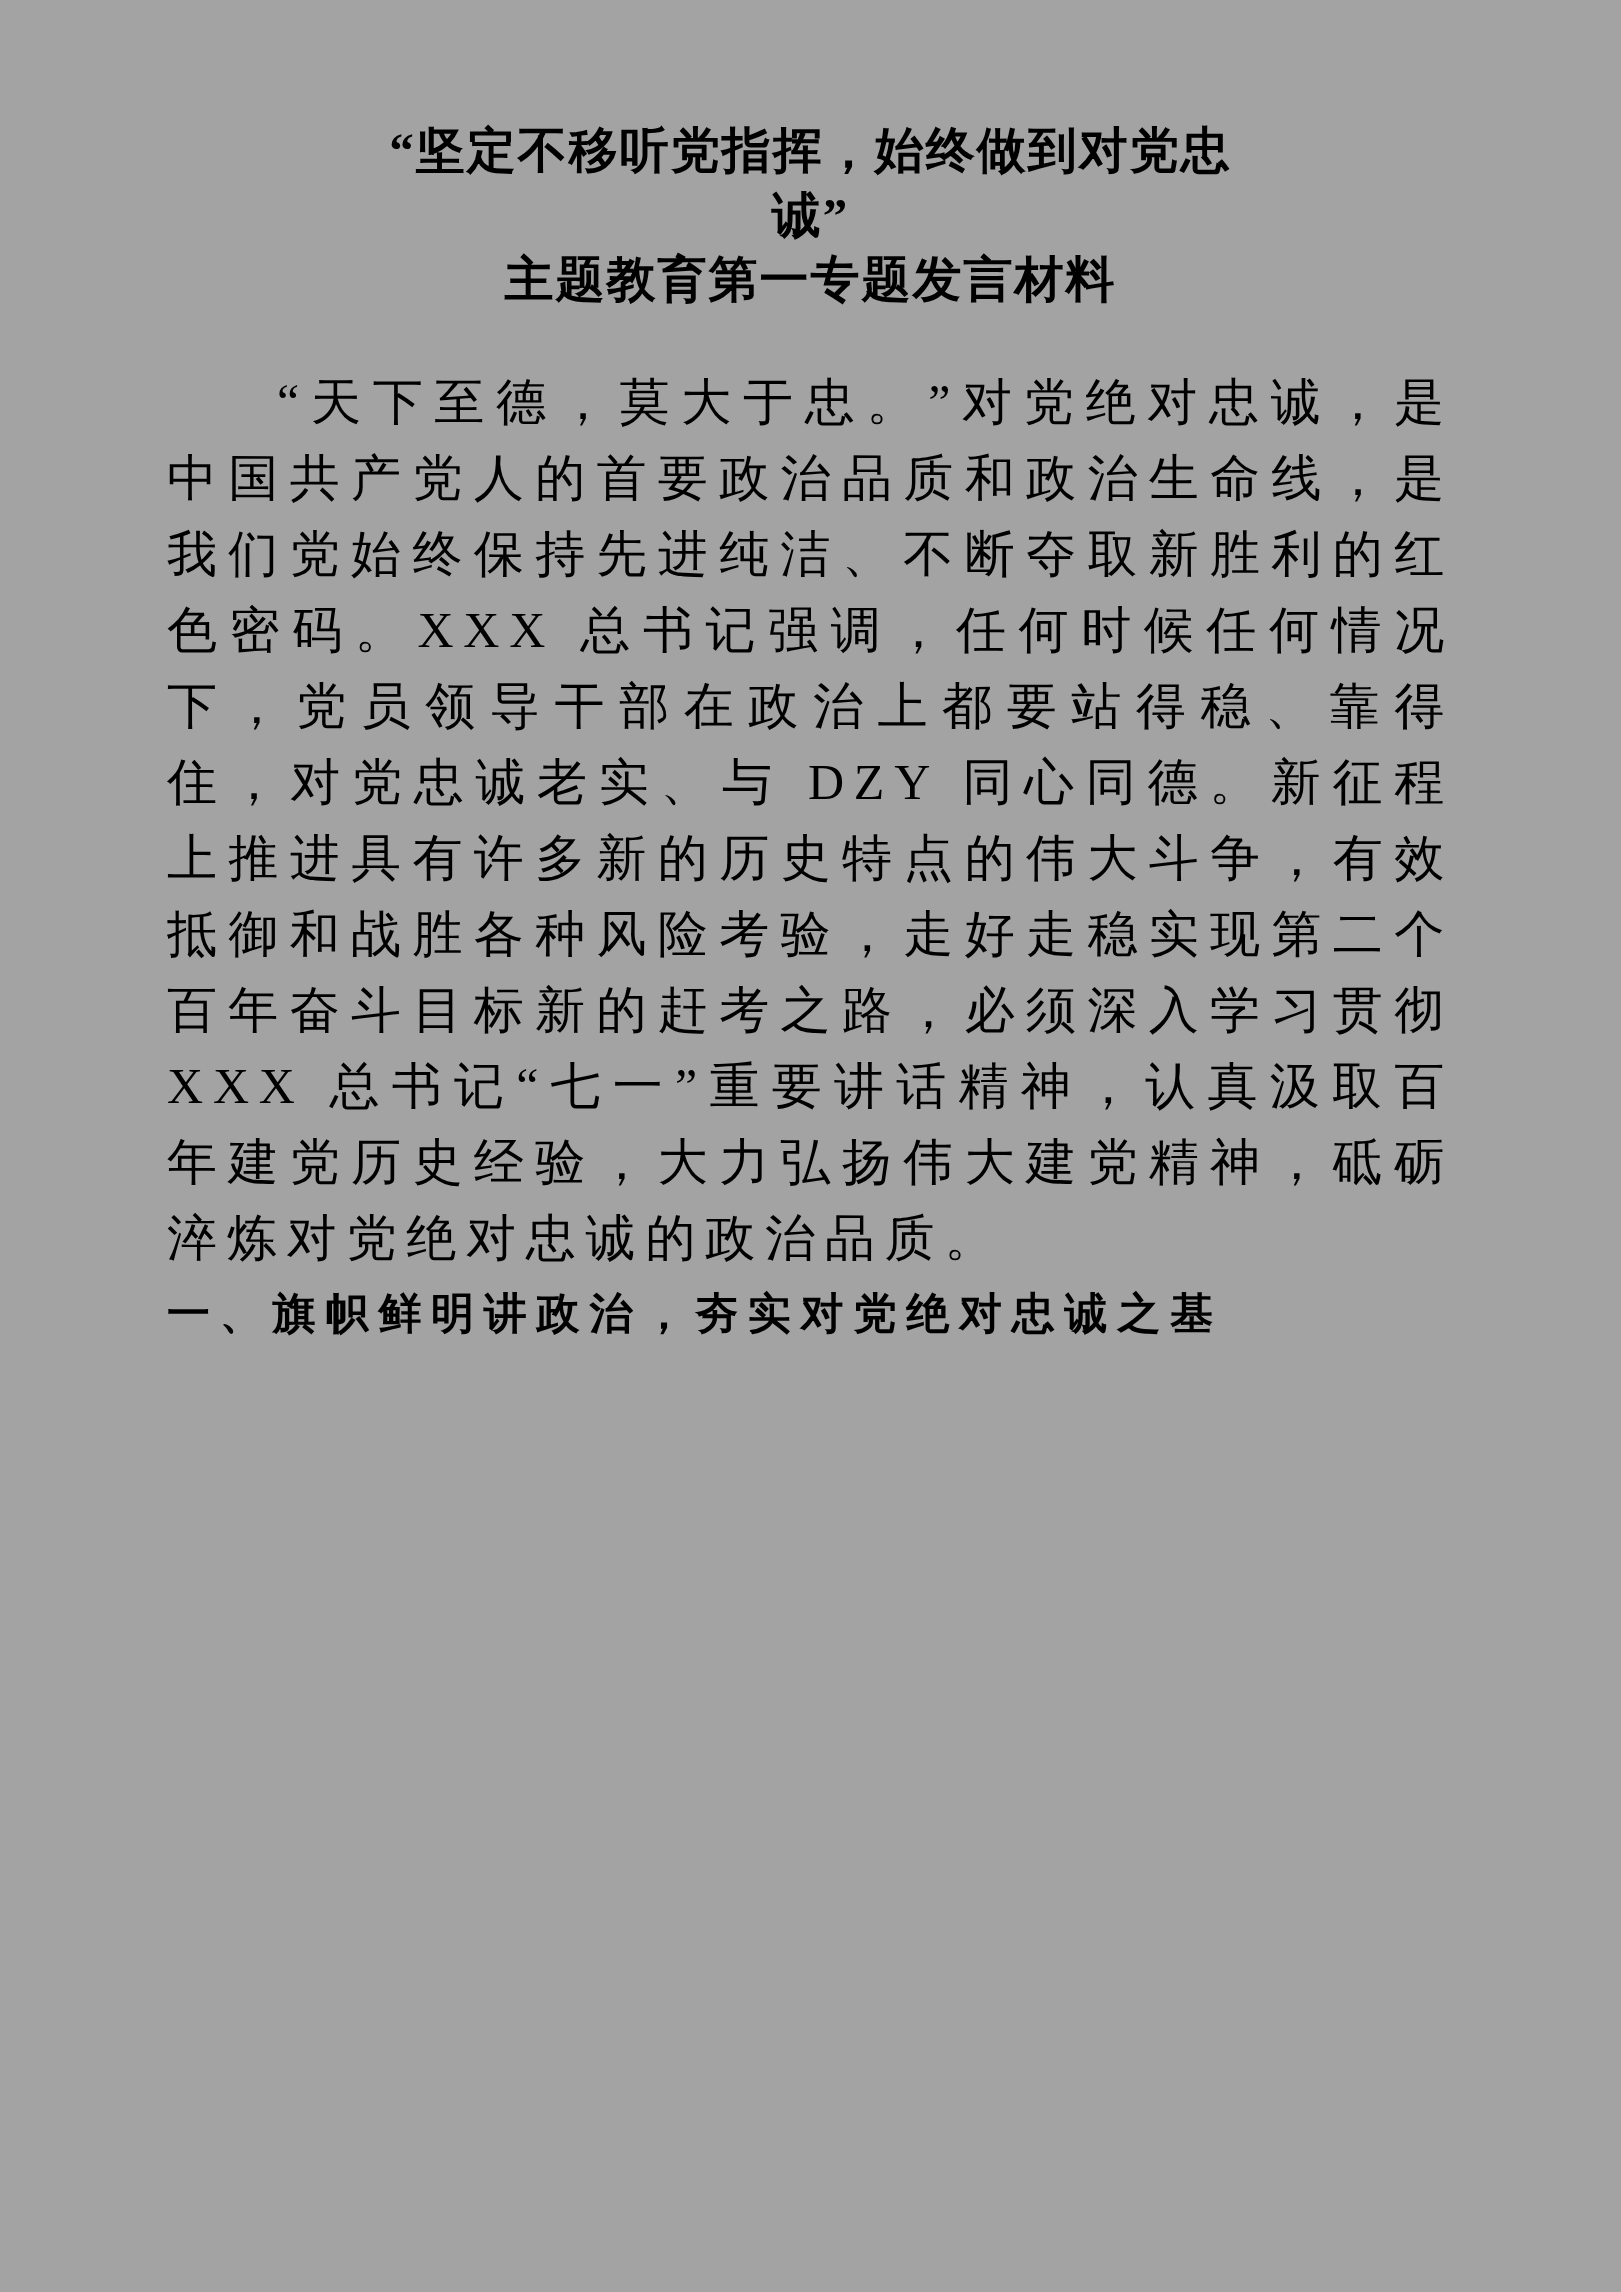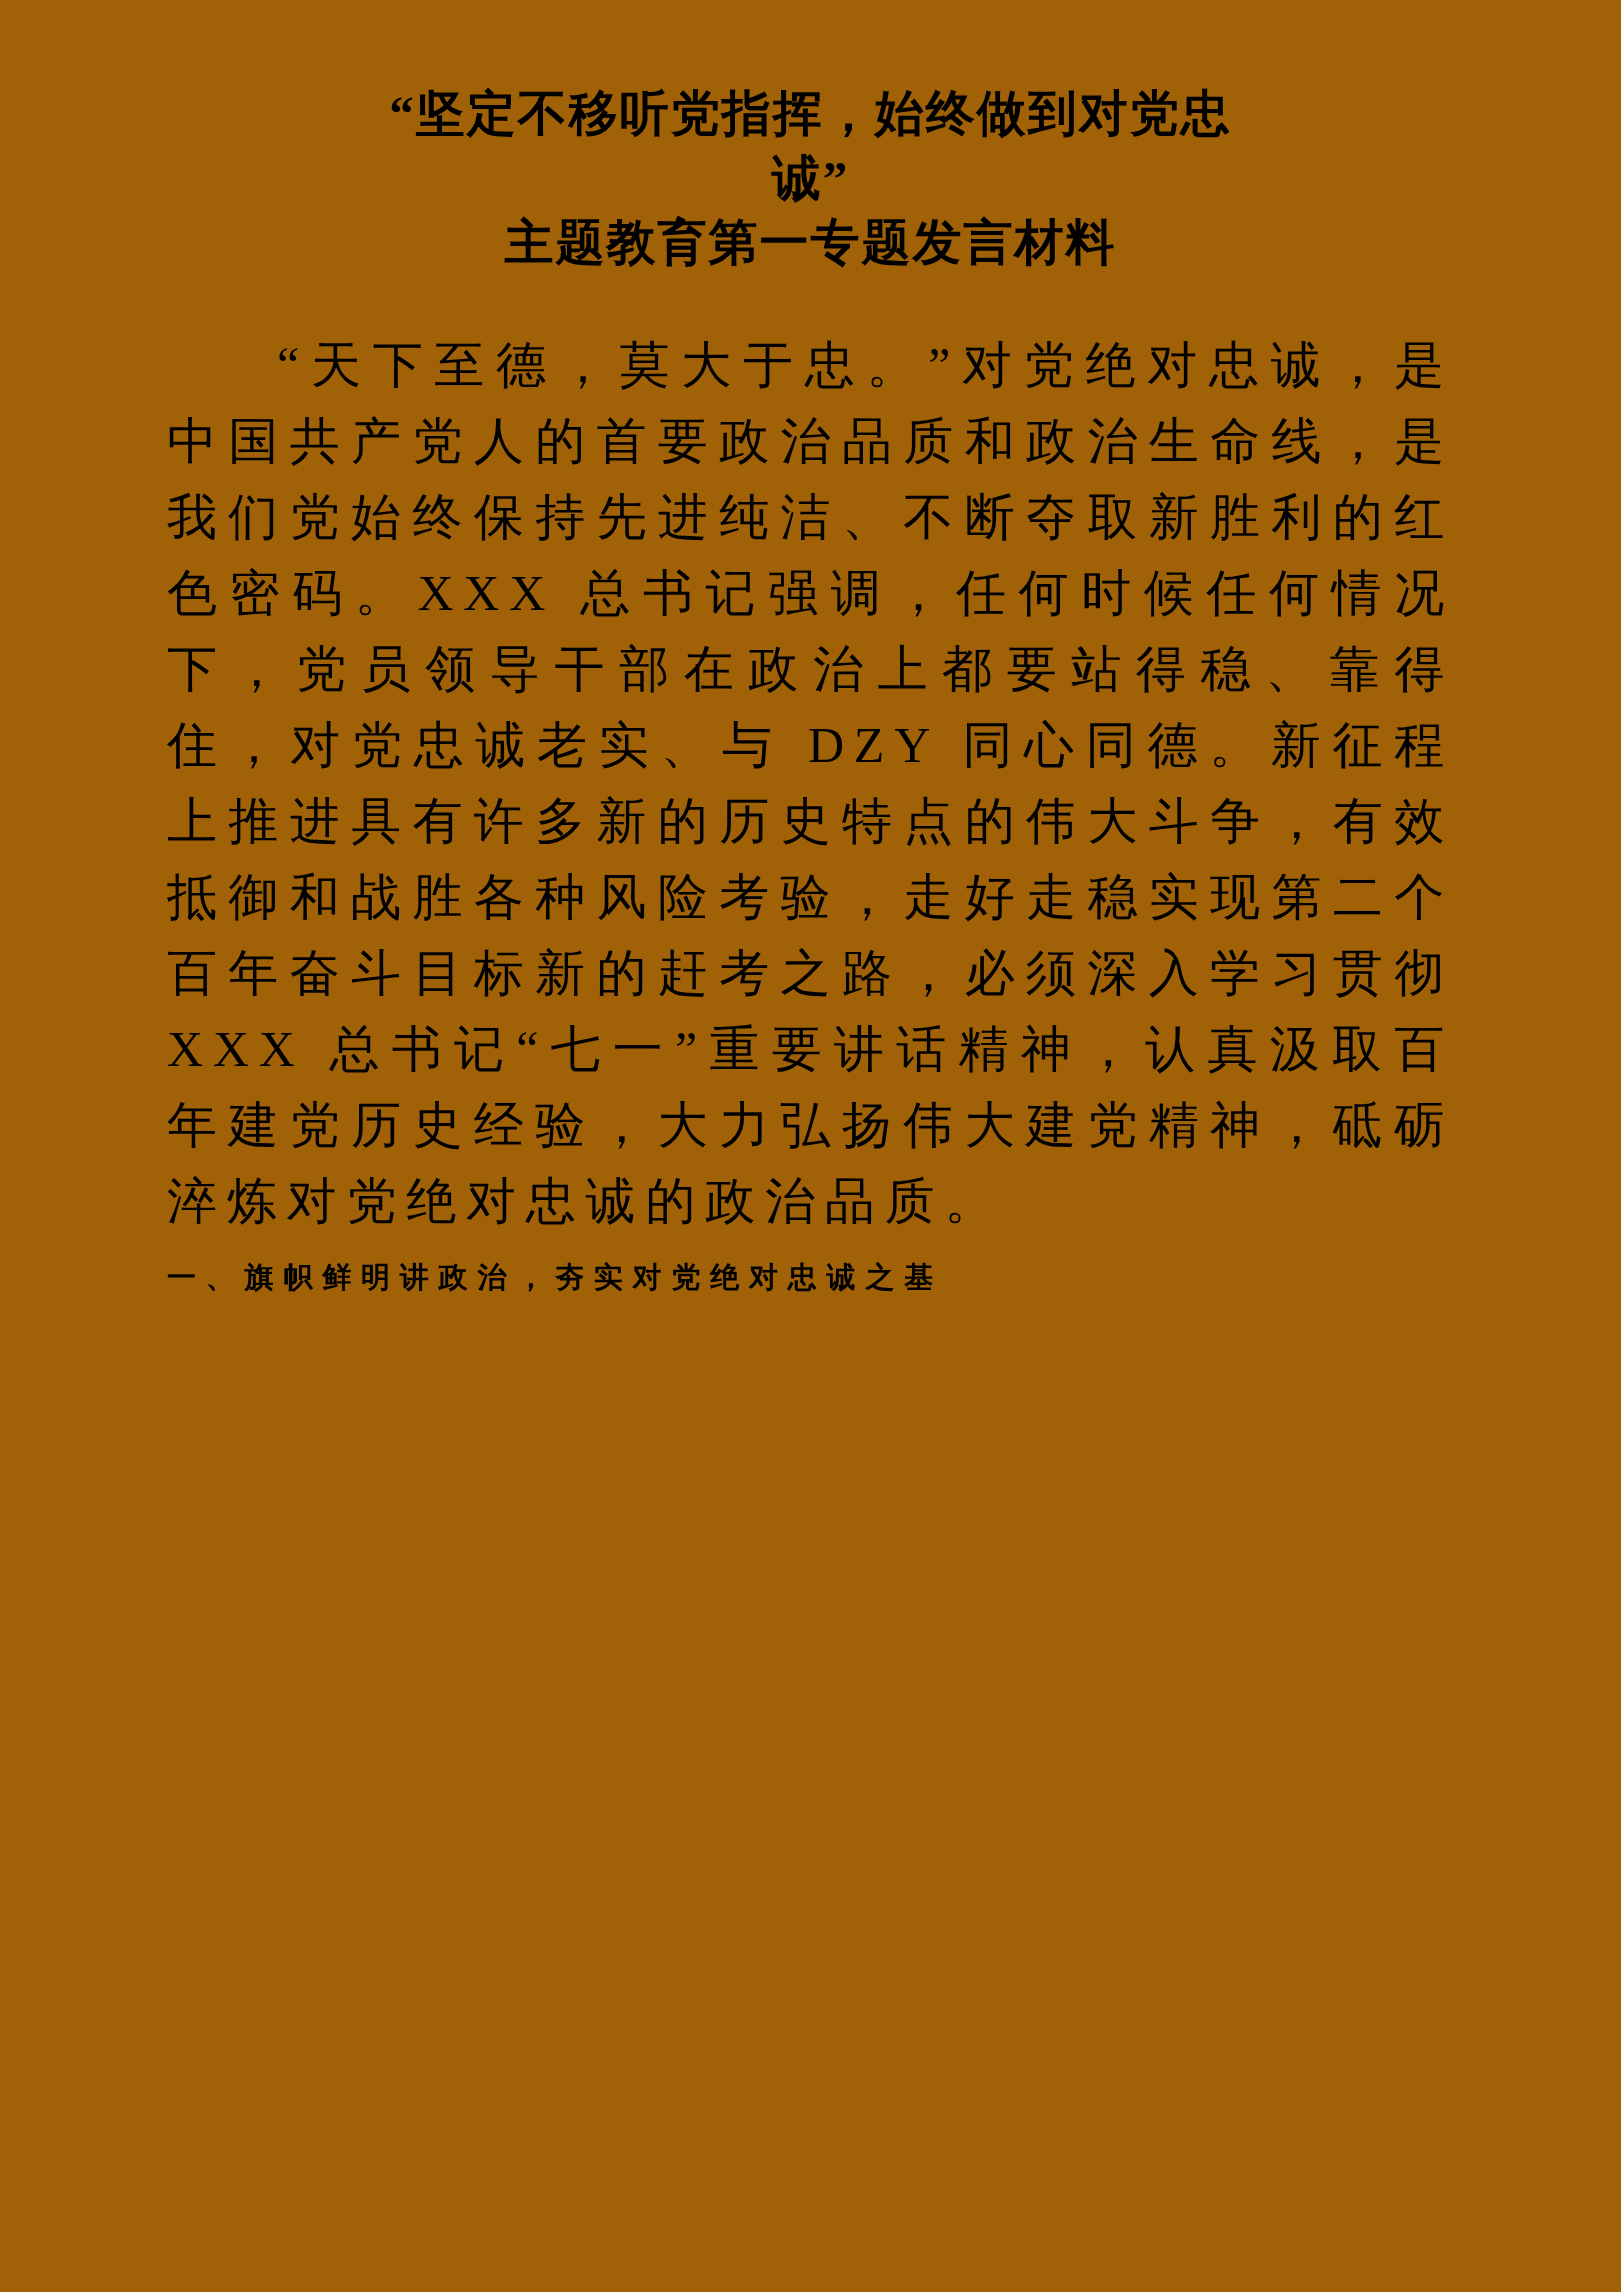--- a/index.html
+++ b/index.html
@@ -5,23 +5,23 @@
   html, body {
     margin: 0;
     padding: 0;
     background: #ffffff;
   }
   .page {
     position: relative;
     width: 1621px;
     height: 2293px;
     margin: 0 auto;
-    background: #a16207;
+    background: #a3a3a3;
     box-sizing: border-box;
-    padding: 82px 167px 0 167px;
+    padding: 119px 167px 0 167px;
     overflow: hidden;
     color: #000000;
     font-family: "Liberation Serif", "DejaVu Serif", serif;
   }
   .doc-title {
     margin: 0 0 51px 0;
     text-align: center;
     font-weight: 700;
     font-size: 49px;
     line-height: 1.32;
@@ -39,21 +39,21 @@
     margin: 0;
     font-size: 50px;
     line-height: 76px;
     letter-spacing: 9.8px;
     text-align: justify;
     text-indent: 2.2em;
     color: #000000;
   }
   .section-heading {
     margin: 0;
-    font-size: 29px;
+    font-size: 43px;
     line-height: 76px;
     letter-spacing: 9.8px;
     font-weight: 700;
     text-align: justify;
     text-indent: 0;
     color: #000000;
   }
 </style>
 </head>
 <body>

